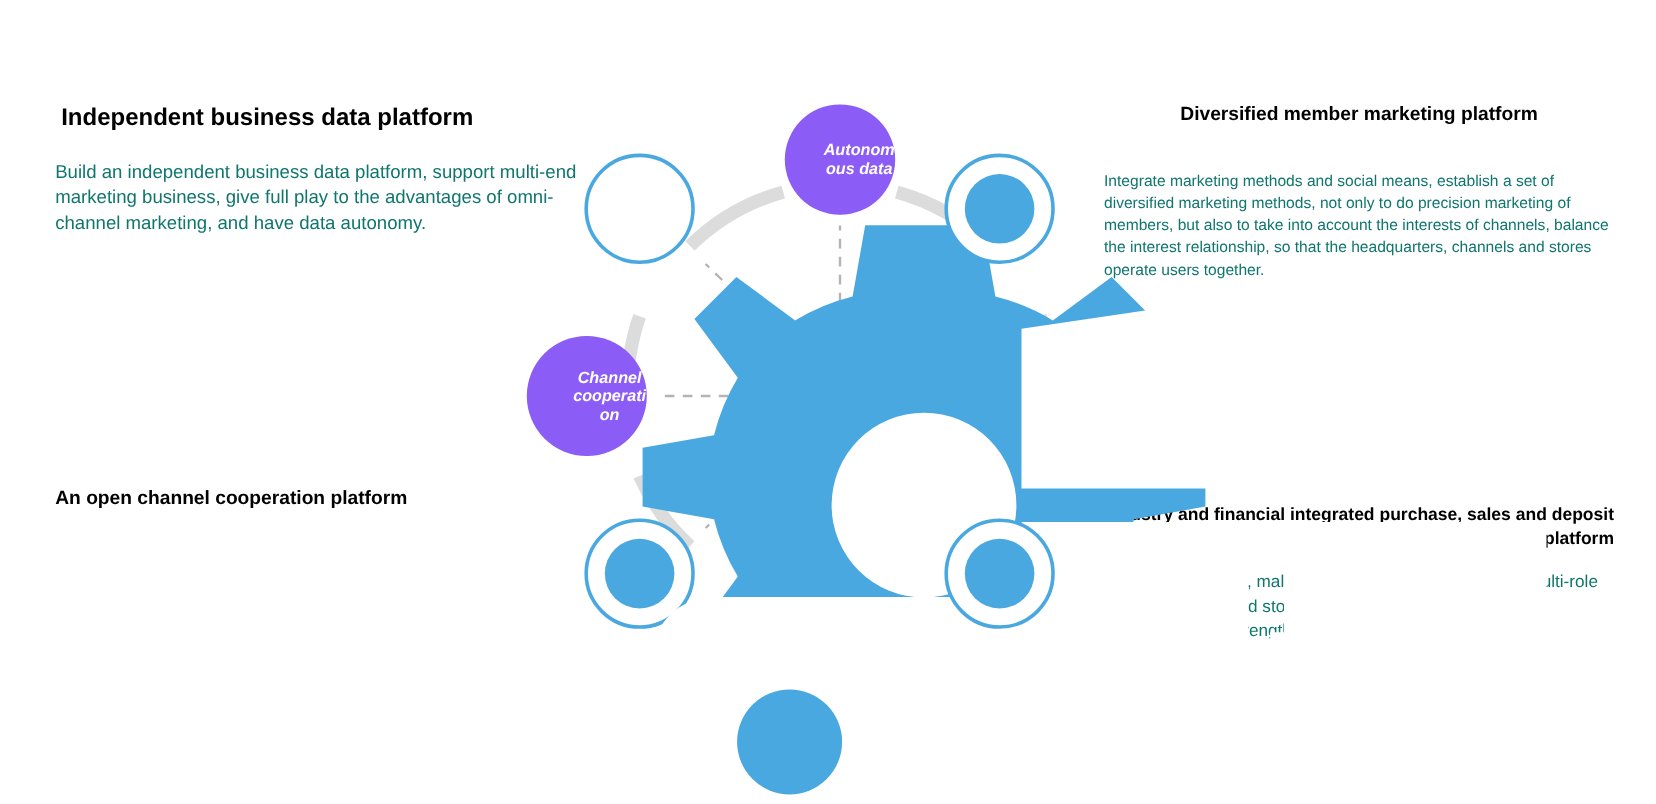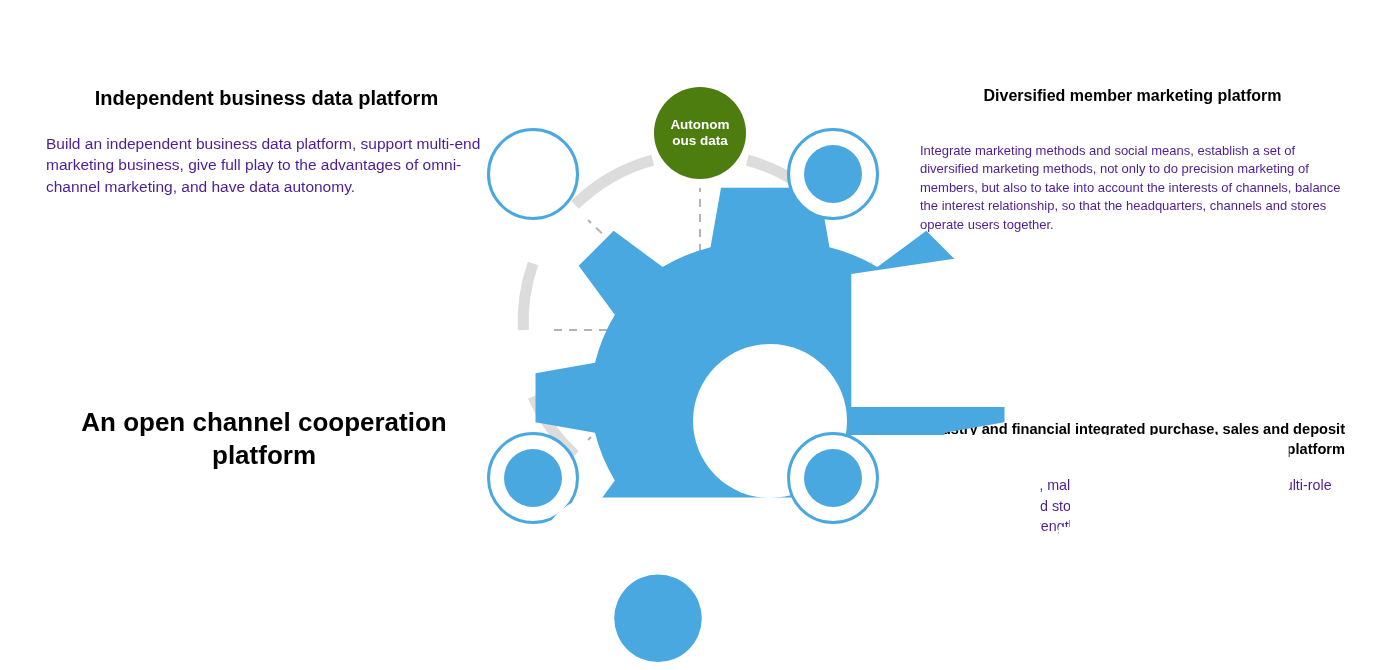--- a/index.html
+++ b/index.html
@@ -12,39 +12,38 @@
   .canvas{position:absolute;inset:0;}
 
   
   .txtblock{position:absolute;}
   .txtblock .title{
     font-weight:bold;
     font-size:19.5px;
     line-height:1.25;
     color:#000;
     margin:0 0 20px 0;
-    text-align:center;
   }
   .txtblock .body{
     font-size:15.5px;
     line-height:1.38;
-    color:#4c1d95;
+    color:#0f766e;
     margin:0;
   }
 
   #block-tl{left:46px;top:86px;width:436px;}
   #block-tl .title{font-size:20px;padding-left:5px;}
   #block-tl .body{margin-top:22px;}
 
   #block-tr{left:920px;top:86px;width:425px;}
   #block-tr .title{font-size:16px;text-align:center;}
   #block-tr .body{font-size:13px;line-height:1.42;margin-top:36px;}
 
   #block-bl{left:46px;top:406px;width:436px;}
-  #block-bl .title{font-size:26px;}
+  #block-bl .title{font-size:16px;}
   #block-bl .body{margin-top:32px;}
 
   #block-br{left:920px;top:420px;width:425px;}
   #block-br .title{font-size:14.6px;text-align:right;line-height:1.35;margin-bottom:16px;}
   #block-br .body{font-size:14.3px;line-height:1.42;}
 
   
   #diagram{position:absolute;left:420px;top:40px;width:560px;height:580px;}
   #diagram svg{position:absolute;left:0;top:0;width:560px;height:580px;}
 
@@ -62,23 +61,25 @@
     color:#ffffff;
     font-size:25px;
     line-height:1.26;
     font-weight:400;
     left:207px;top:217px;
   }
   .hub .hubtxt{width:92px;word-break:break-all;}
 
   
   .bluenode{
-    background:#4d7c0f;
+    background:#8b5cf6;
     color:#ffffff;
+    font-style:italic;
     font-weight:bold;
+    justify-content:flex-end;
   }
   .bluenode .lbl{line-height:1.16;}
   .n-top{width:92px;height:92px;left:234px;top:47px;font-size:13.5px;}
   .n-top .lbl{width:60px;word-break:break-all;}
   .n-right{width:100px;height:100px;left:441px;top:240px;font-size:13.5px;}
   .n-right .lbl{width:58px;word-break:break-all;}
   .n-left{width:100px;height:100px;left:19px;top:240px;font-size:13.5px;}
   .n-left .lbl{width:62px;word-break:break-all;}
   .n-bottom{width:92px;height:92px;left:234px;top:456px;font-size:10.6px;}
   .n-bottom .lbl{width:68px;}
@@ -156,20 +157,23 @@
     </div>
 
     <div class="node bluenode n-top">
       <span class="lbl">Autonomous data</span>
     </div>
 
     <div class="node bluenode n-right">
       <span class="lbl">Member marketing</span>
     </div>
 
+    <div class="node bluenode n-left">
+      <span class="lbl">Channel cooperation</span>
+    </div>
 
     <div class="node bluenode n-bottom">
       <span class="lbl">Purchase, sales, and inventory control</span>
     </div>
 
     <div class="node iconnode i-tl">
       <span class="gearwrap">
         <svg width="48" height="48" viewBox="0 0 48 48" aria-hidden="true">
           <path fill="#4aa8e0" d="M24 4 l4.2 0 0.9 5.1 a15 15 0 0 1 4.1 1.7 l4.2-3.1 3 3 -3.1 4.2 a15 15 0 0 1 1.7 4.1 l5.1 0.9 0 4.2 -5.1 0.9 a15 15 0 0 1 -1.7 4.1 l3.1 4.2 -3 3 -4.2-3.1 a15 15 0 0 1 -4.1 1.7 l-0.9 5.1 -4.2 0 -4.2 0 -0.9-5.1 a15 15 0 0 1 -4.1-1.7 l-4.2 3.1 -3-3 3.1-4.2 a15 15 0 0 1 -1.7-4.1 l-5.1-0.9 0-4.2 5.1-0.9 a15 15 0 0 1 1.7-4.1 l-3.1-4.2 3-3 4.2 3.1 a15 15 0 0 1 4.1-1.7 l0.9-5.1 z"></path>
           <circle cx="24" cy="24" r="6.6" fill="#ffffff"></circle>

